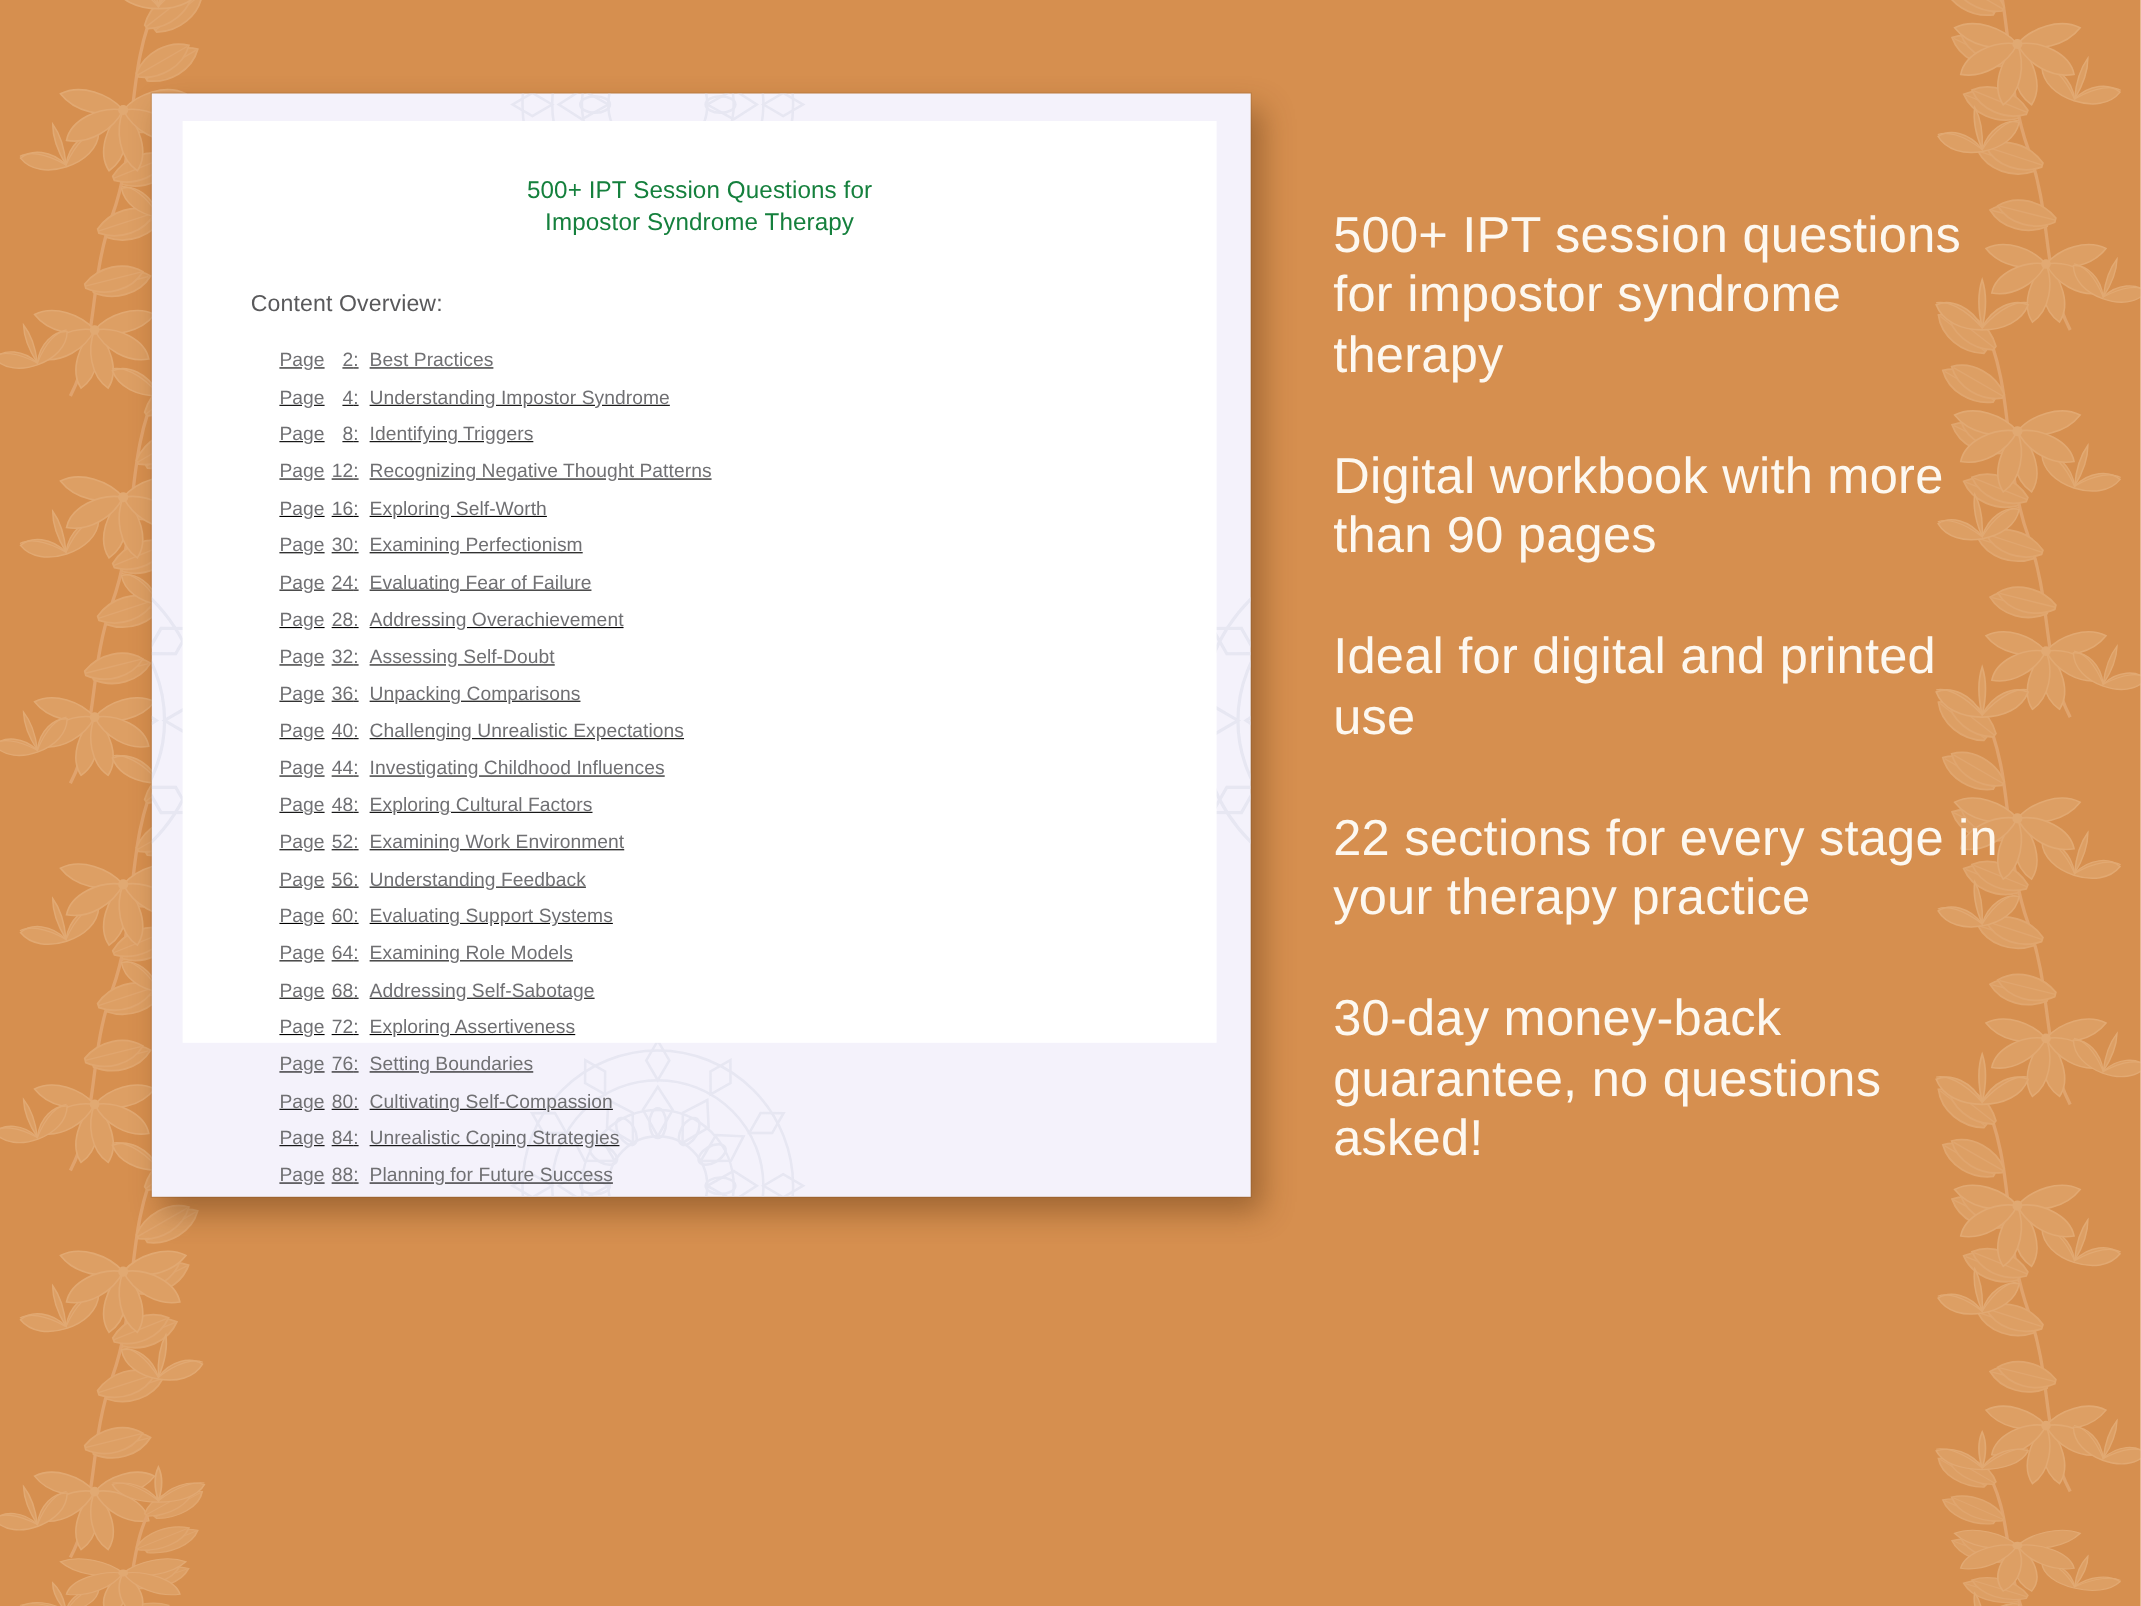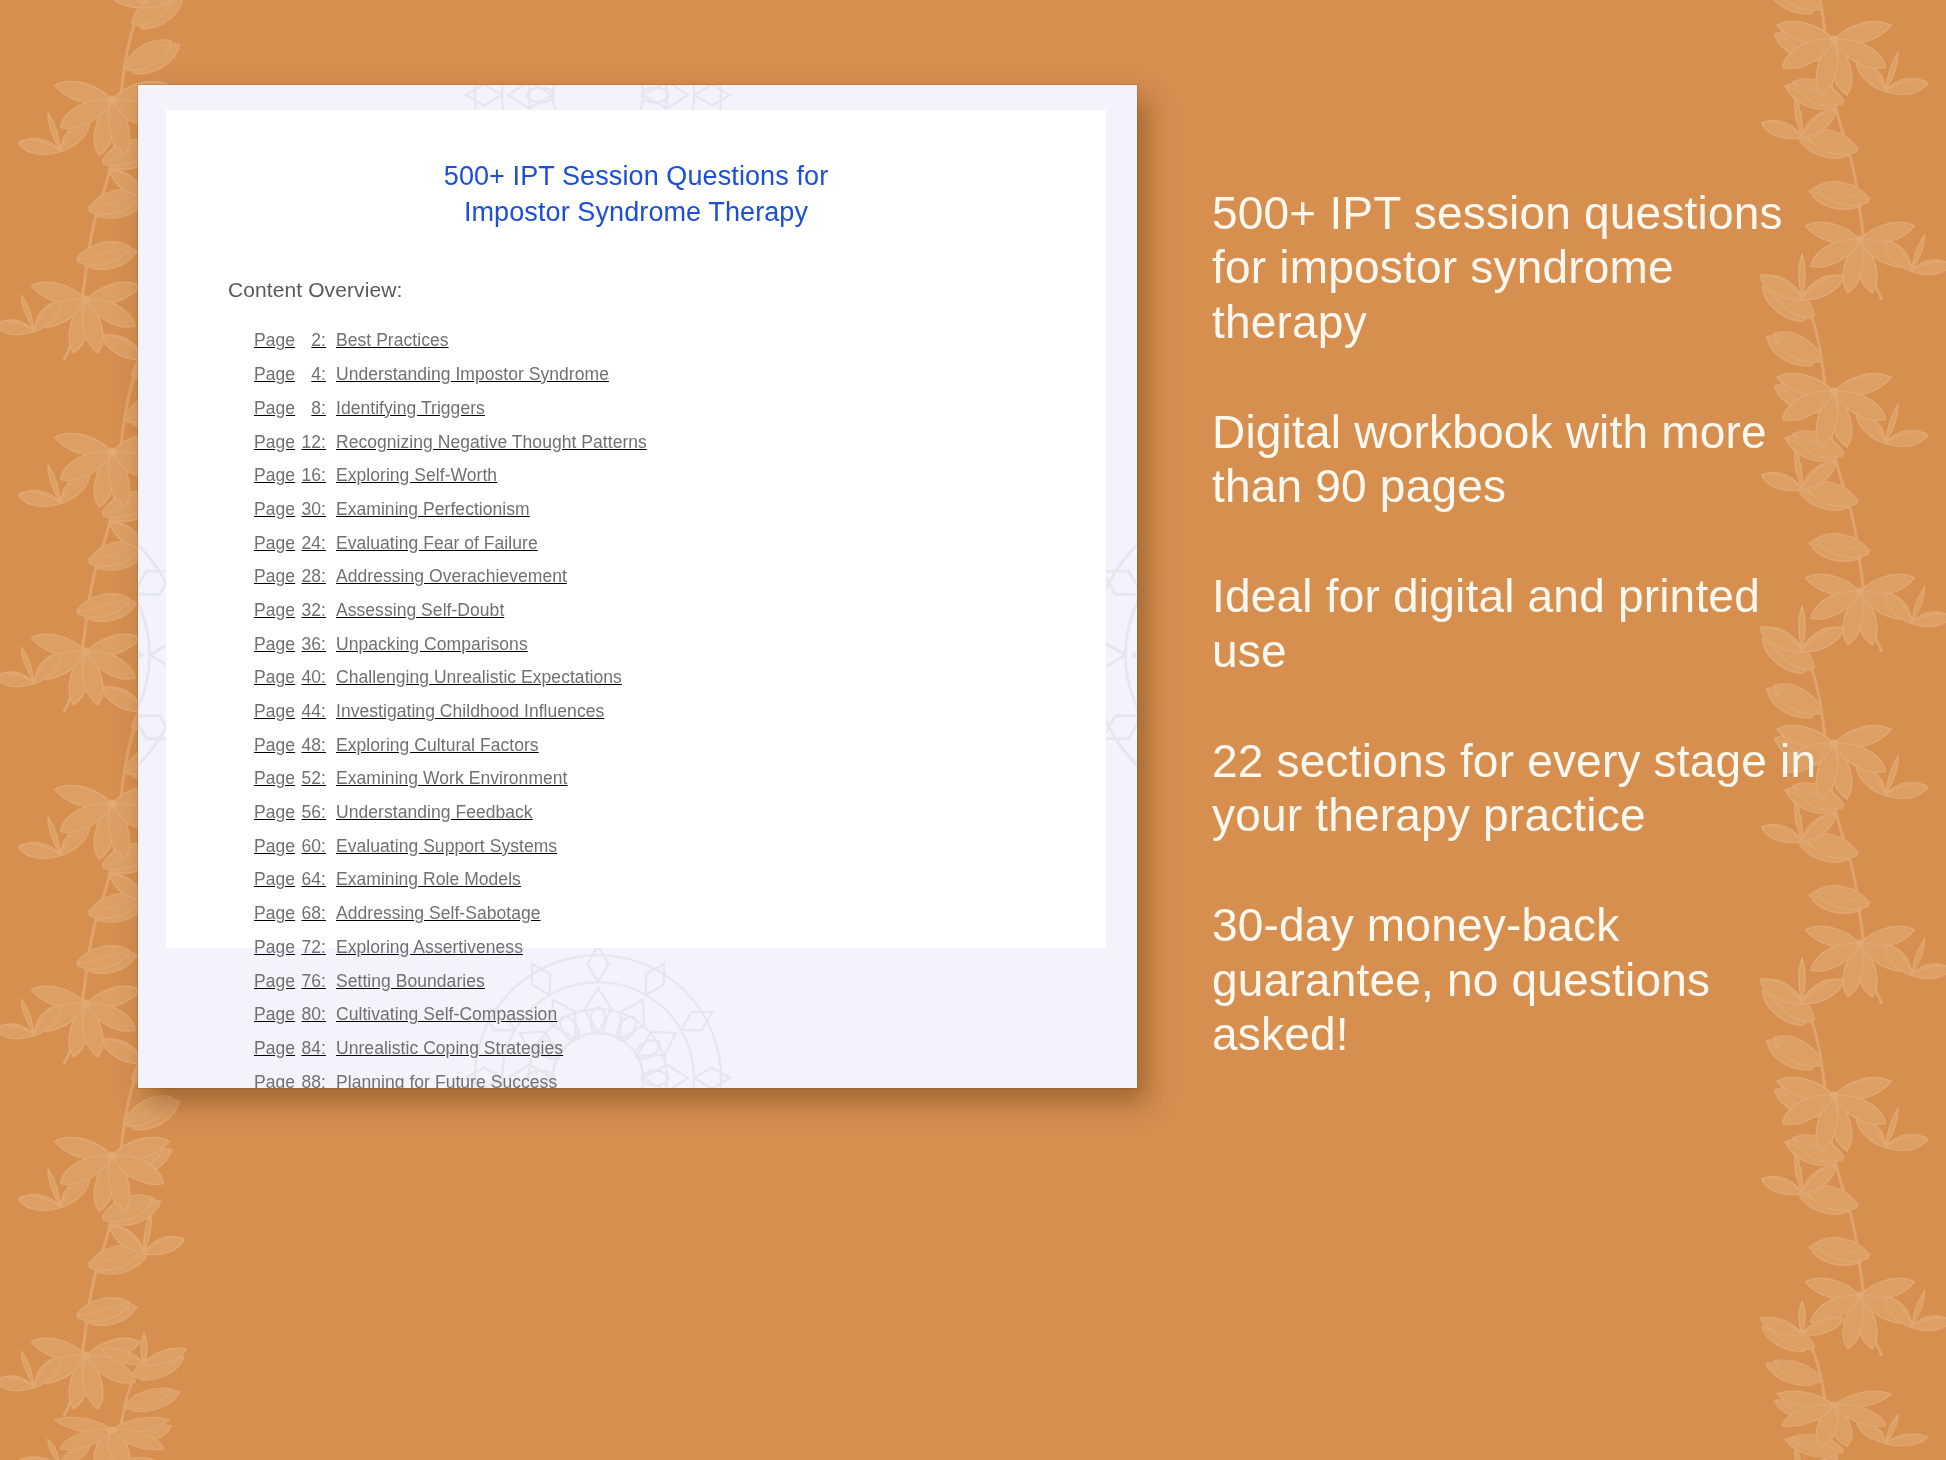--- a/index.html
+++ b/index.html
@@ -55,24 +55,24 @@
     position:absolute;
     left:28px; top:25px;
     width:940px; height:838px;
     background:#ffffff;
   }
 
   
   #doc-title {
     margin-top:48px;
     text-align:center;
-    font-size:27px;
+    font-size:22px;
     font-weight:400;
     line-height:1.34;
-    color:#1d4ed8;
+    color:#15803d;
     letter-spacing:.1px;
     padding:0 70px;
   }
   #doc-title .t-line { display:block; }
 
   #overview-label {
     margin:48px 0 0 62px;
     font-size:21px;
     font-weight:400;
     color:#59595b;

